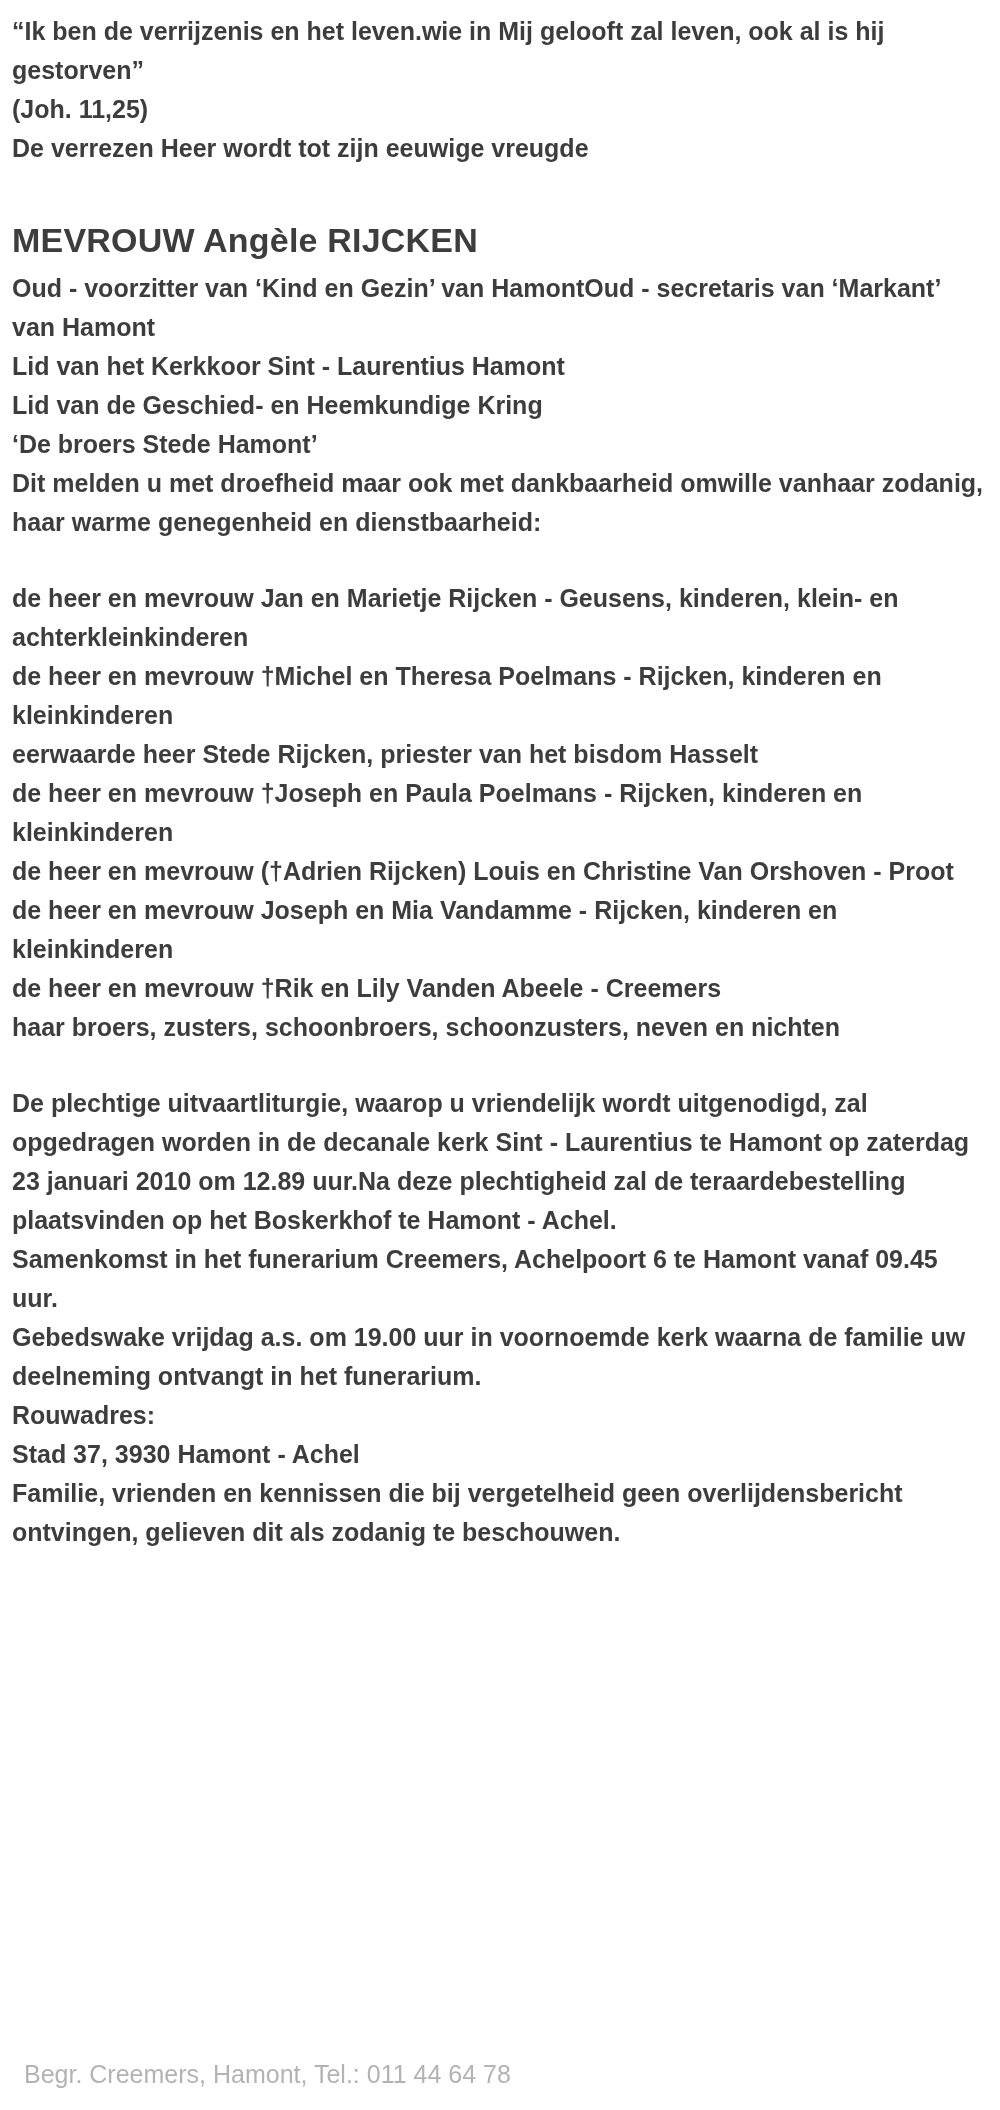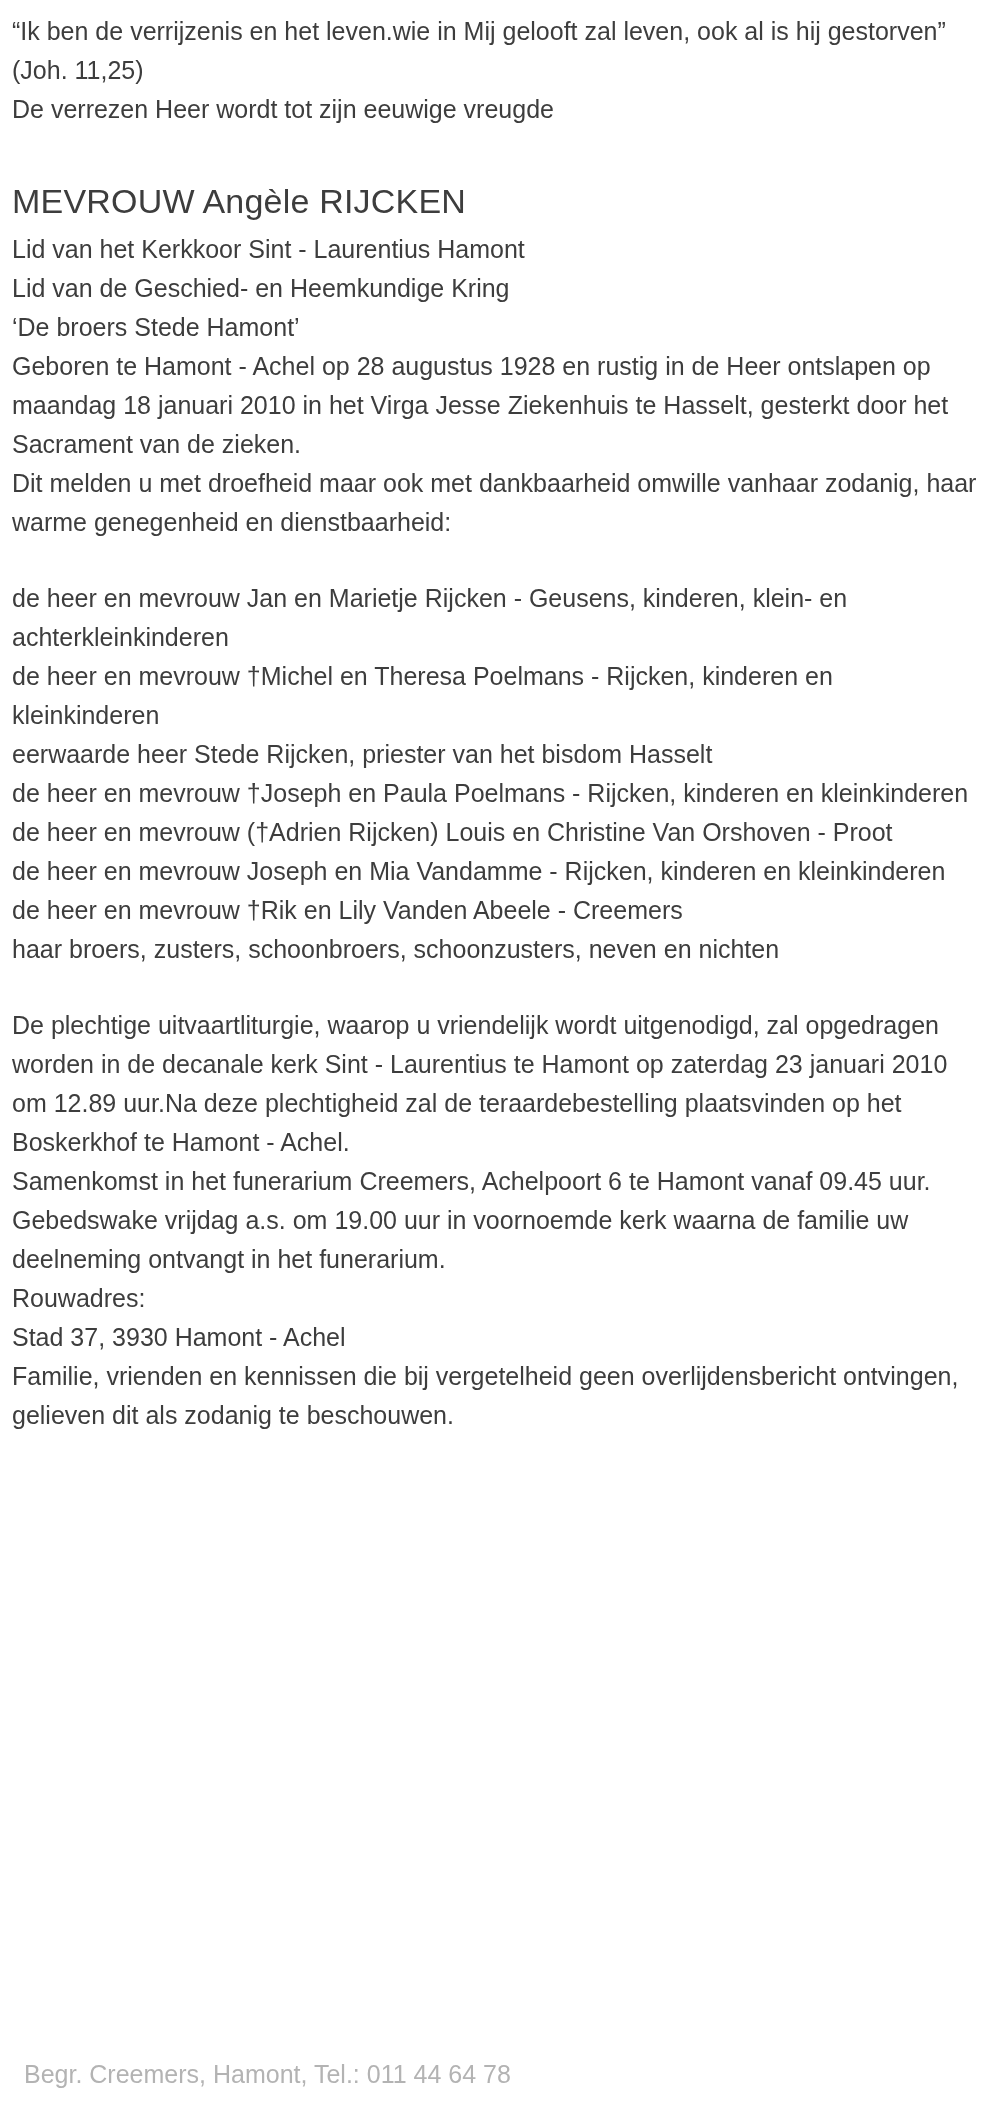--- a/index.html
+++ b/index.html
@@ -9,28 +9,28 @@
     height: 2110px;
     position: relative;
     font-family: "Liberation Sans", sans-serif;
     color: var(--text-color, #3d3d3d);
     font-size: 25px;
     line-height: 39px;
     padding: 12px 14px 0 12px;
     overflow: hidden;
   }
   .page { width: 100%; height: 100%; position: relative; }
-  p.line { margin: 0; }
+  p.line { margin: 0; font-weight: bold; }
   .intro { margin-top: 70px; }
   .name {
     margin-top: 48px;
     margin-bottom: 5px;
     font-size: 34px;
     line-height: 48px;
-    font-weight: 400;
+    font-weight: 700;
     color: var(--text-color, #333333);
     letter-spacing: 0.2px;
   }
   .para { margin-top: 37px; }
   .block p.line { margin: 0; }
   .footer {
     position: absolute;
     left: 12px;
     bottom: 20px;
     color: var(--footer-color, #b3b3b3);
@@ -46,26 +46,26 @@
   <section class="block">
     <p class="line">“Ik ben de verrijzenis en het leven.wie in Mij gelooft zal leven, ook al is hij gestorven”</p>
     <p class="line">(Joh. 11,25)</p>
   </section>
 
   <p class="line intro">De verrezen Heer wordt tot zijn eeuwige vreugde</p>
 
   <h1 class="name">MEVROUW Angèle RIJCKEN</h1>
 
   <section class="block">
+      <p class="line">Oud - voorzitter van ‘Kind en Gezin’ van HamontOud - secretaris van ‘Markant’ van Hamont</p>
       <p class="line">Lid van het Kerkkoor Sint - Laurentius Hamont</p>
       <p class="line">Lid van de Geschied- en Heemkundige Kring</p>
       <p class="line">‘De broers Stede Hamont’</p>
     </section>
 
-  <p class="line para">Geboren te Hamont - Achel op 28 augustus 1928 en rustig in de Heer ontslapen op maandag 18 januari 2010 in het Virga Jesse Ziekenhuis te Hasselt, gesterkt door het Sacrament van de zieken.</p>
 
   <p class="line para">Dit melden u met droefheid maar ook met dankbaarheid omwille vanhaar zodanig, haar warme genegenheid en dienstbaarheid:</p>
 
   <section class="block para">
       <p class="line">de heer en mevrouw Jan en Marietje Rijcken - Geusens, kinderen, klein- en achterkleinkinderen</p>
       <p class="line">de heer en mevrouw †Michel en Theresa Poelmans - Rijcken, kinderen en kleinkinderen</p>
       <p class="line">eerwaarde heer Stede Rijcken, priester van het bisdom Hasselt</p>
       <p class="line">de heer en mevrouw †Joseph en Paula Poelmans - Rijcken, kinderen en kleinkinderen</p>
       <p class="line">de heer en mevrouw (†Adrien Rijcken) Louis en Christine Van Orshoven - Proot</p>
       <p class="line">de heer en mevrouw Joseph en Mia Vandamme - Rijcken, kinderen en kleinkinderen</p>

